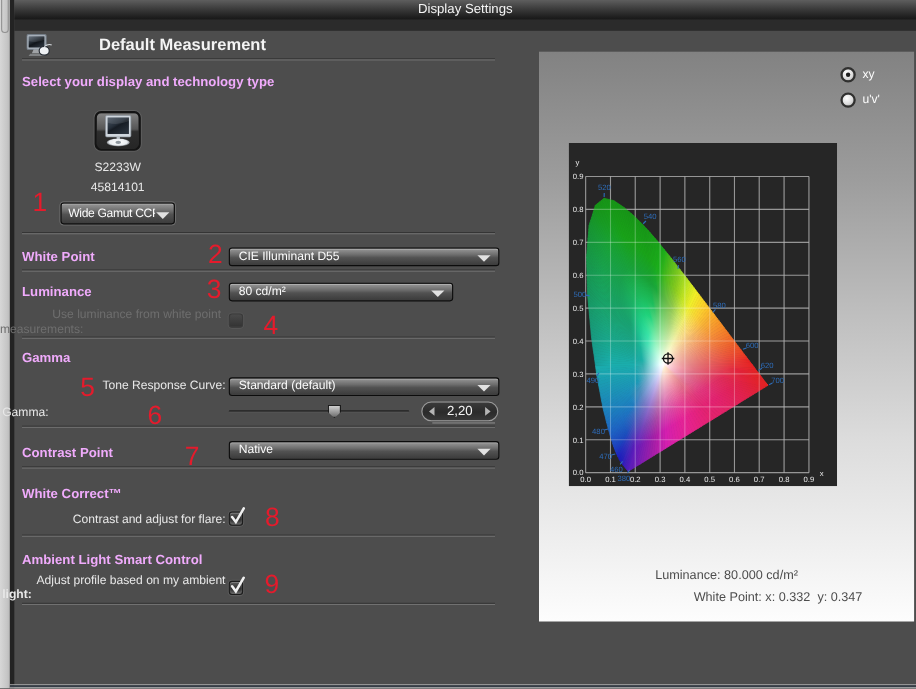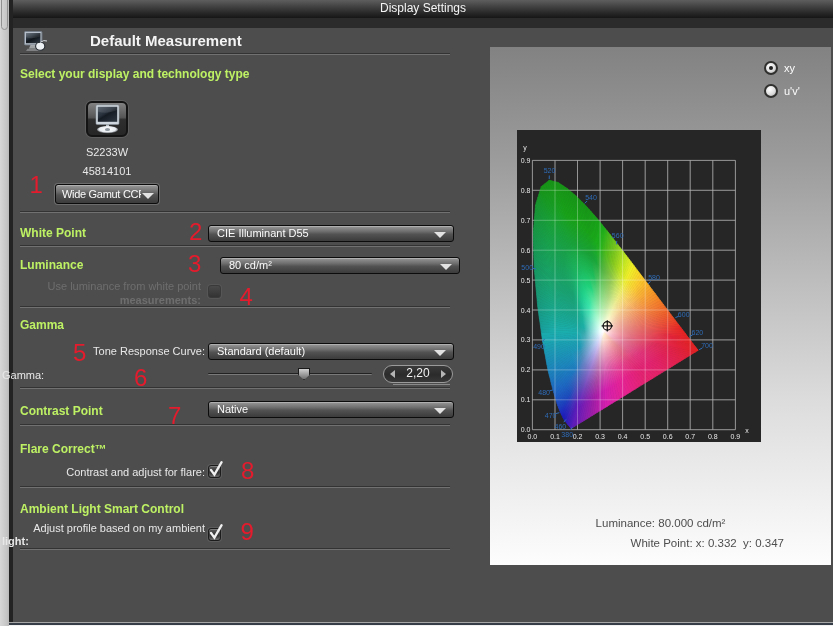--- a/index.html
+++ b/index.html
@@ -1,19 +1,19 @@
 <!DOCTYPE html>
 <html><head><meta charset="utf-8"><style>
 * { margin:0; padding:0; box-sizing:border-box; }
 html,body { width:833px; height:626px; overflow:hidden; }
 body { font-family:"Liberation Sans", sans-serif; background:#4d4d4d; position:relative; }
 .abs { position:absolute; }
 .sep { position:absolute; left:20px; width:430px; height:2px;
   border-top:1px solid #333333; border-bottom:1px solid #717171; }
-.blabel { position:absolute; font-weight:bold; font-size:12px; color:#bef264; white-space:nowrap; }
+.blabel { position:absolute; font-weight:bold; font-size:12px; color:#f0abfc; white-space:nowrap; }
 .nlabel { position:absolute; font-size:11px; color:#e8e8e8; white-space:nowrap; }
 .rnum { position:absolute; font-size:24px; line-height:18px; color:#e41b2c; font-weight:normal; }
 .dd { position:absolute; height:17px; border-radius:3px; border:1px solid #0c0c0c;
   background:linear-gradient(#989898, #6c6c6c 38%, #525252 55%, #404040 90%, #3c3c3c);
   box-shadow:inset 0 1px 0 rgba(255,255,255,0.25); }
 .dd .t { position:absolute; left:8px; top:1px; font-size:11px; color:#fbfbfb; white-space:nowrap; }
 .dd .ar { position:absolute; right:7px; top:6px; width:0; height:0;
   border-left:6.5px solid transparent; border-right:6.5px solid transparent;
   border-top:6px solid #e2e2e2; }
 .cb { position:absolute; width:13px; height:13px; border-radius:3px; border:1px solid #1c1c1c;
@@ -90,26 +90,26 @@
 <div class="blabel" style="left:20px;top:226px;">White Point</div>
 <div class="rnum" style="left:189px;top:223px;">2</div>
 <div class="dd" style="left:208px;top:225px;width:246px;">
     <div class="t">CIE Illuminant D55</div>
     <div class="ar"></div>
   </div>
 <div class="sep" style="top:245px;"></div>
 
 <div class="blabel" style="left:20px;top:258px;">Luminance</div>
 <div class="rnum" style="left:188px;top:255px;">3</div>
-<div class="dd" style="left:220px;top:257px;width:240px;">
+<div class="dd" style="left:208px;top:257px;width:204px;">
     <div class="t">80 cd/m²</div>
     <div class="ar"></div>
   </div>
 <div class="nlabel" style="left:0;top:280px;width:201px;text-align:right;color:#6e6e6e;">Use luminance from white point</div>
-<div class="nlabel" style="left:0;top:293.5px;width:201px;text-align:right;color:#6e6e6e;font-weight:bold;">measurements:</div>
+<div class="nlabel" style="left:0;top:293.5px;width:201px;color:#6e6e6e;">measurements:</div>
 <div class="cb" style="left:208px;top:285px;border-color:#3a3a3a;background:linear-gradient(#4a4a4a,#333);box-shadow:0 0 0 1px rgba(100,100,100,0.4);"></div>
 <div class="rnum" style="left:239.5px;top:288px;">4</div>
 <div class="sep" style="top:306px;"></div>
 
 <div class="blabel" style="left:20px;top:318px;">Gamma</div>
 <div class="rnum" style="left:73px;top:343.5px;">5</div>
 <div class="nlabel" style="left:2px;top:345px;width:203px;text-align:right;">Tone Response Curve:</div>
 <div class="dd" style="left:208px;top:343px;width:246px;">
     <div class="t">Standard (default)</div>
     <div class="ar"></div>
@@ -129,21 +129,21 @@
 <div class="sep" style="top:387px;"></div>
 
 <div class="blabel" style="left:20px;top:404px;">Contrast Point</div>
 <div class="rnum" style="left:168px;top:407px;">7</div>
 <div class="dd" style="left:208px;top:401px;width:246px;">
     <div class="t">Native</div>
     <div class="ar"></div>
   </div>
 <div class="sep" style="top:424px;"></div>
 
-<div class="blabel" style="left:20px;top:442px;">Flare Correct™</div>
+<div class="blabel" style="left:20px;top:442px;">White Correct™</div>
 <div class="nlabel" style="left:2px;top:466px;width:203px;text-align:right;">Contrast and adjust for flare:</div>
 <div class="cb" style="left:208px;top:465px;"></div>
 <svg class="chk" style="left:207.5px;top:458.5px;" width="20" height="22" viewBox="0 0 20 22">
  <path d="M3 11 L6.4 15.6 L13.6 3.2" stroke="#f0f0f0" stroke-width="2.3" fill="none" stroke-linecap="round"></path>
 </svg>
 <div class="rnum" style="left:241px;top:462px;">8</div>
 <div class="sep" style="top:486px;"></div>
 
 <div class="blabel" style="left:20px;top:502px;">Ambient Light Smart Control</div>
 <div class="nlabel" style="left:2px;top:522px;width:203px;text-align:right;">Adjust profile based on my ambient</div>

